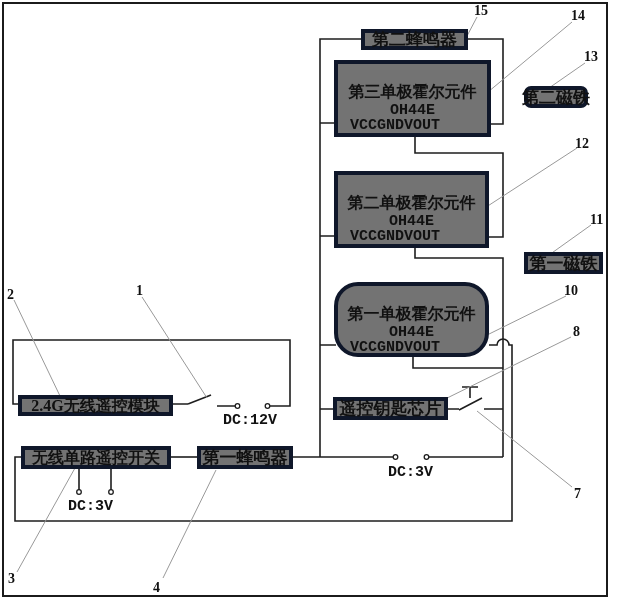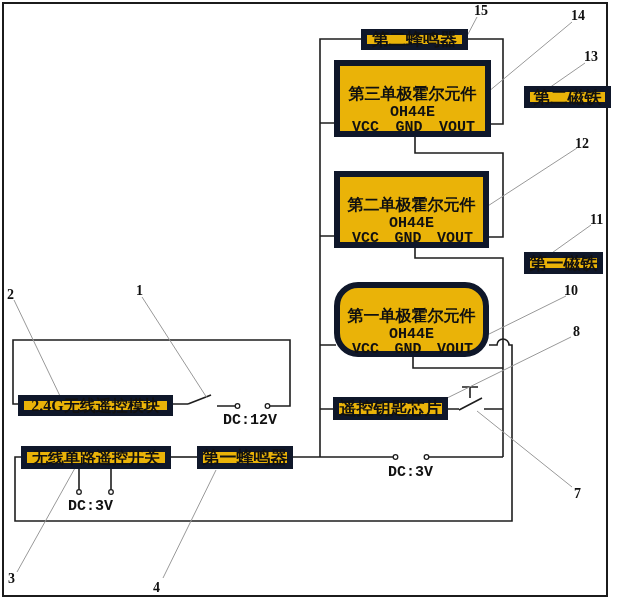--- a/index.html
+++ b/index.html
@@ -7,32 +7,32 @@
     position:relative; width:617px; height:605px; background:#ffffff;
     font-family:"Liberation Serif","DejaVu Serif",serif; color:#111;
     overflow:hidden;
   }
   .frame {
     position:absolute; left:2px; top:2px; width:606px; height:595px;
     border:2px solid #1b1b1b; box-sizing:border-box;
   }
   svg.layer { position:absolute; left:0; top:0; }
   .box {
-    position:absolute; border:6px solid #0f172a; background:#eab308;
+    position:absolute; border:4px solid #0f172a; background:#737373;
     box-sizing:border-box; display:flex; align-items:center; justify-content:center;
     font-weight:bold; white-space:nowrap; line-height:1;
   }
   .hall { flex-direction:column; justify-content:flex-start; align-items:stretch; }
   .hall-title { text-align:center; font-size:16px; margin-top:20px; }
   .hall-model {
     text-align:center; font-size:15px; margin-top:3px;
     font-family:"Liberation Mono","DejaVu Sans Mono",monospace;
   }
   .hall-pins {
-    display:flex; justify-content:space-between; margin-top:auto;
+    display:flex; justify-content:flex-start; margin-top:auto;
     padding:0 10px 0 12px; font-size:15px;
     font-family:"Liberation Mono","DejaVu Sans Mono",monospace;
   }
   .lbl {
     position:absolute; font-weight:bold; font-size:15px; white-space:nowrap;
     font-family:"Liberation Mono","DejaVu Sans Mono",monospace; line-height:1;
   }
   .callout {
     position:absolute; font-size:14px; font-weight:bold; line-height:1;
     font-family:"Liberation Serif","DejaVu Serif",serif;
@@ -124,21 +124,21 @@
   <div class="box hall" style="left:334px; top:282px; width:155px; height:75px;border-radius:24px;">
     <div class="hall-title">第一单极霍尔元件</div>
     <div class="hall-model">OH44E</div>
     <div class="hall-pins">
       <span>VCC</span>
       <span>GND</span>
       <span>VOUT</span>
     </div>
   </div>
 
-  <div class="box" style="left:524px; top:86px; width:87px; height:22px; font-size:17px;">
+  <div class="box" style="left:524px; top:86px; width:64px; height:22px; font-size:17px;border-radius:7px;">
     <span>第二磁铁</span>
   </div>
 
   <div class="box" style="left:524px; top:252px; width:79px; height:22px; font-size:17px;">
     <span>第一磁铁</span>
   </div>
 
   <div class="box" style="left:18px; top:395px; width:155px; height:21px; font-size:16px;">
     <span>2.4G无线遥控模块</span>
   </div>

